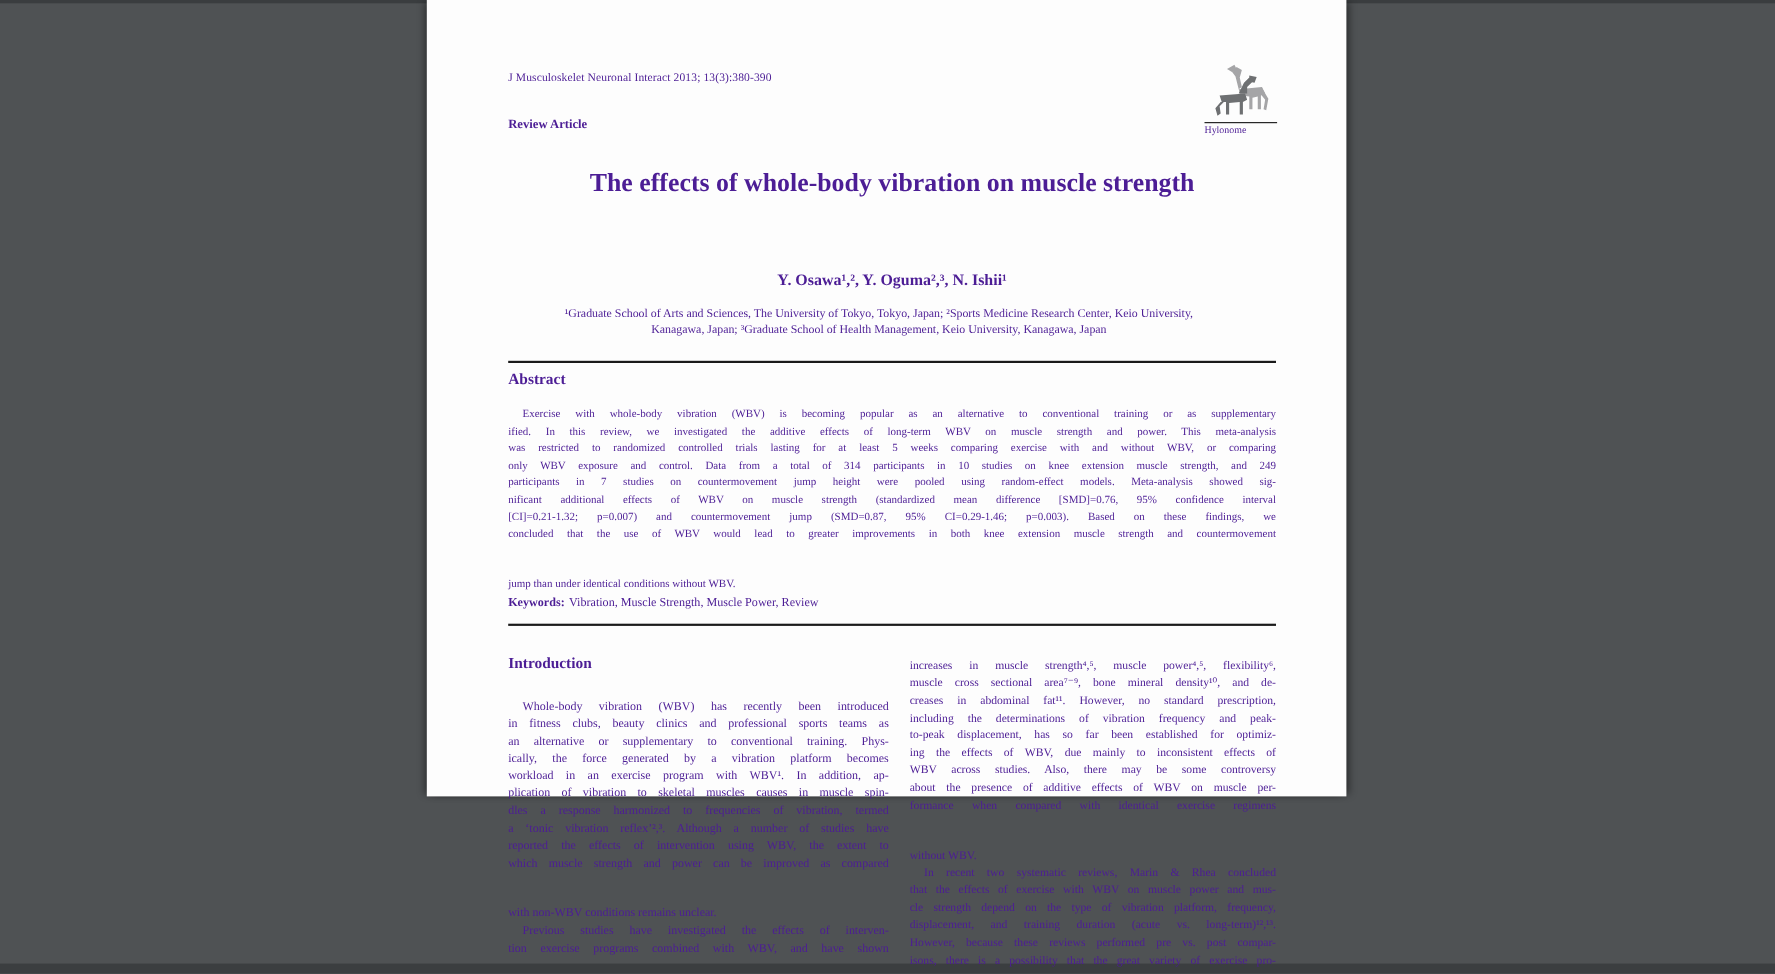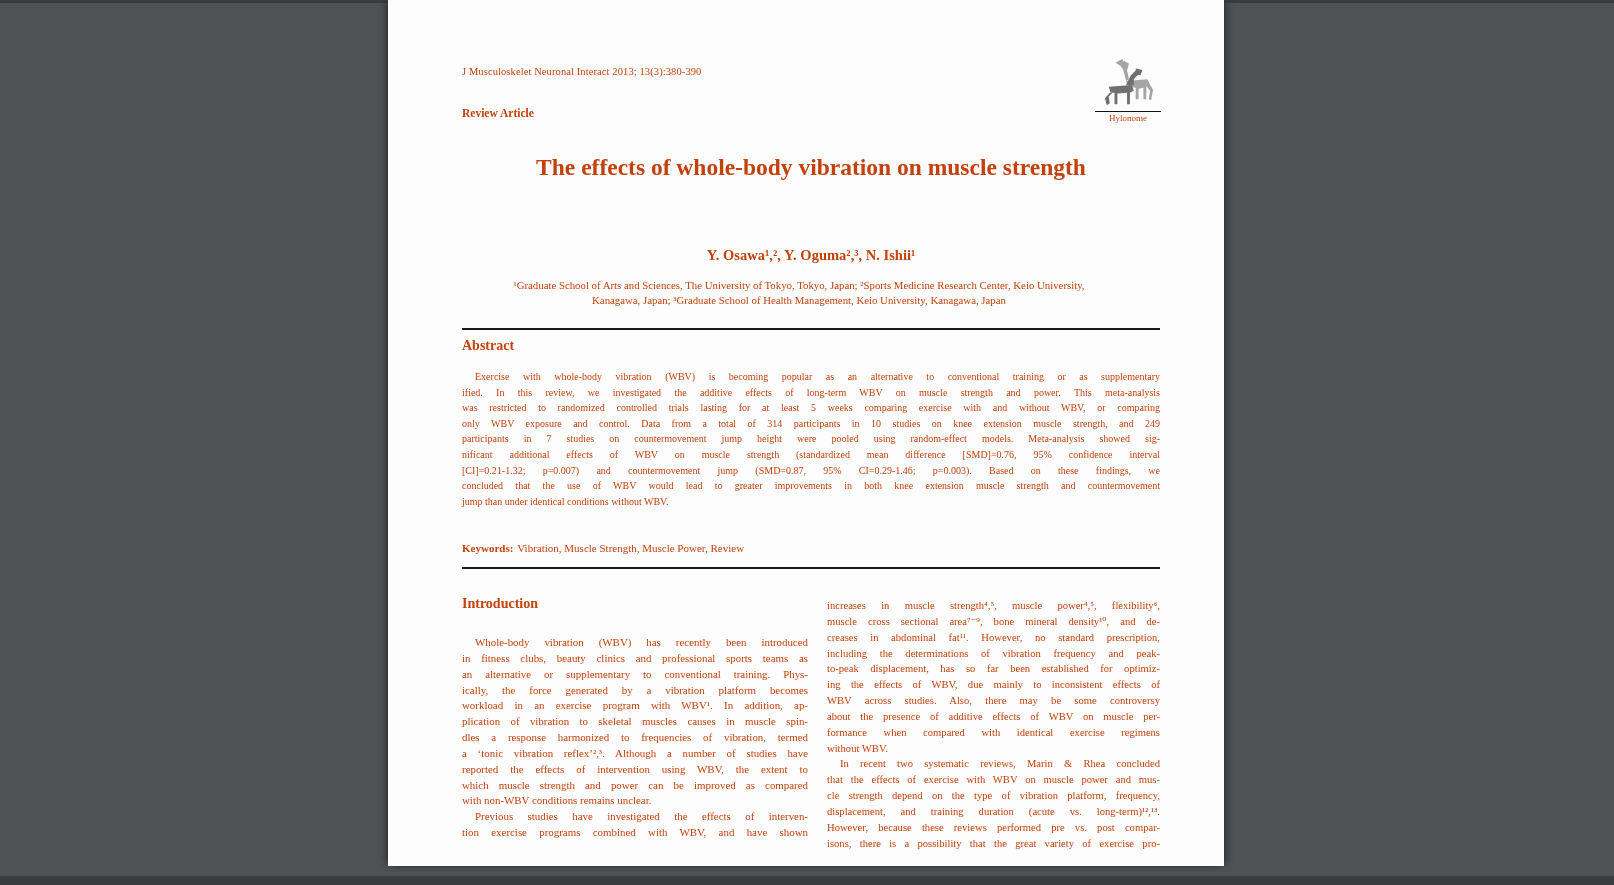--- a/index.html
+++ b/index.html
@@ -4,27 +4,27 @@
 <style>
   html,body{margin:0;padding:0;}
   body{
     width:1614px;height:885px;overflow:hidden;position:relative;
     background:#4f5254;
     font-family:"Liberation Serif","DejaVu Serif",serif;
   }
   .edge-top{position:absolute;left:0;top:0;width:100%;height:3px;background:#3a3d3f;z-index:0;}
   .edge-bottom{position:absolute;left:0;bottom:0;width:100%;height:9px;background:#3b3e40;z-index:0;}
   .page{
-    position:absolute;left:388px;top:0;width:836px;height:866px;
-    background:#fdfdfd;color:#c2410c;z-index:1;
+    position:absolute;left:388px;top:0;width:836px;height:724px;
+    background:#fdfdfd;color:#4c1d95;z-index:1;
     box-shadow:-4px 0 7px -2px rgba(0,0,0,.45), 4px 0 7px -2px rgba(0,0,0,.45);
   }
   .page > div{position:absolute;}
   .journal-line{left:74px;top:66px;font-size:10.5px;letter-spacing:.1px;}
-  .logo{left:707px;top:57px;width:66px;text-align:center;}
+  .logo{left:707px;top:57px;width:66px;text-align:left;}
   .logo svg{display:block;margin:0 auto;}
   .logo-caption{border-top:1.5px solid #111;margin-top:2px;padding-top:1px;font-size:9px;}
   .review-article{left:74px;top:107px;font-size:11.5px;font-weight:bold;}
   .title-block{left:74px;top:152px;width:698px;font-size:23.5px;font-weight:bold;line-height:31px;}
   .title-block .ln{text-align:right;text-align-last:center;}
   .authors{left:74px;top:247px;width:698px;text-align:center;font-size:14.5px;font-weight:bold;}
   .affiliations{left:62px;top:278px;width:698px;font-size:10.8px;line-height:14.5px;}
   .affiliations .ln{text-align:center;text-align-last:center;}
   .rule{left:74px;width:698px;height:2px;background:#1a1a1a;}
   .rule1{top:328px;}
@@ -32,21 +32,21 @@
   .abstract-heading{left:74px;top:338px;font-size:14px;font-weight:bold;}
   .abstract-body{left:74px;top:369px;width:698px;font-size:10px;line-height:15.6px;}
   .keywords{left:74px;top:542px;font-size:11px;}
   .kw-label{font-weight:bold;margin-right:4px;}
   .intro-heading{left:74px;top:596px;font-size:14px;font-weight:bold;}
   .col{font-size:10.8px;line-height:15.85px;}
   .left-col{left:74px;top:635px;width:346px;font-size:10.9px;}
   .right-col{left:439px;top:598px;width:333px;font-size:10.6px;}
   .ln{text-align:justify;text-align-last:justify;}
   .para{margin:0;}
-  .para:not(.cont) .ln:last-child{text-align-last:left;}
+  .para:not(.cont) .ln:last-child{text-align-last:left;margin-top:30px;}
   .para.indent .ln:first-child{text-indent:13px;}
 </style>
 </head>
 <body>
 
 <div class="viewer">
   <div class="edge-top"></div>
   <div class="edge-bottom"></div>
 
   <div class="page">

